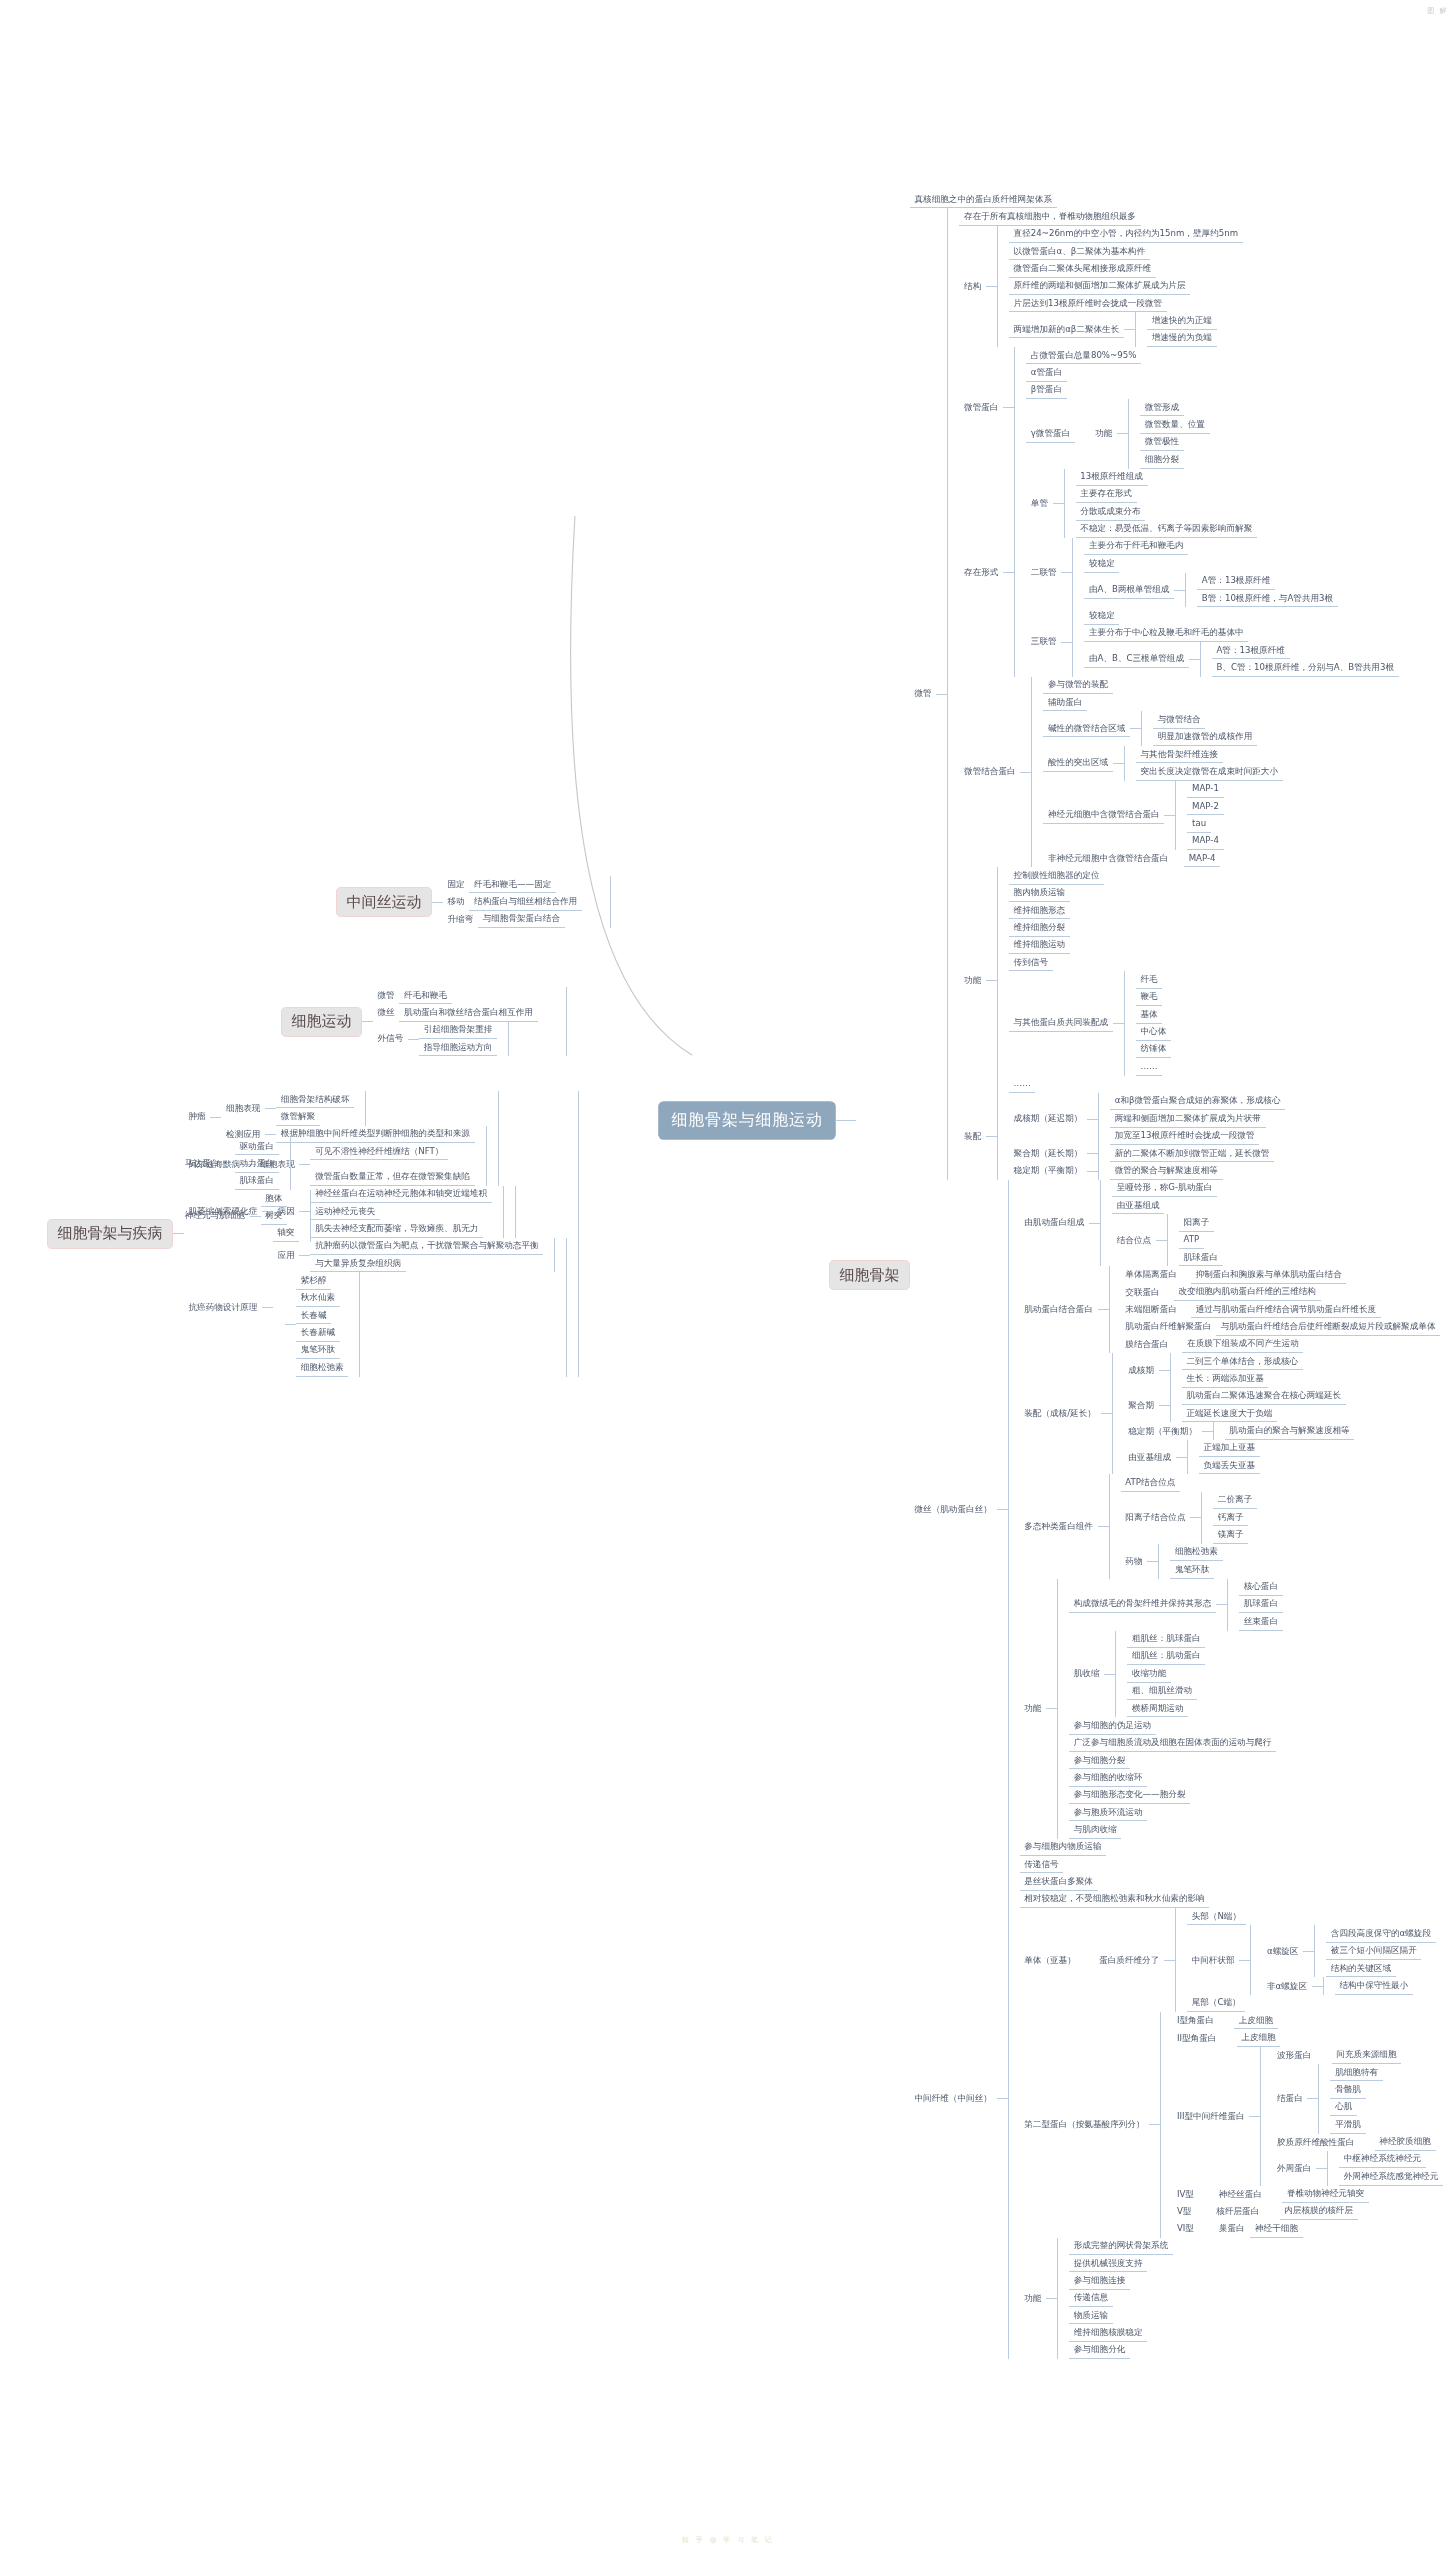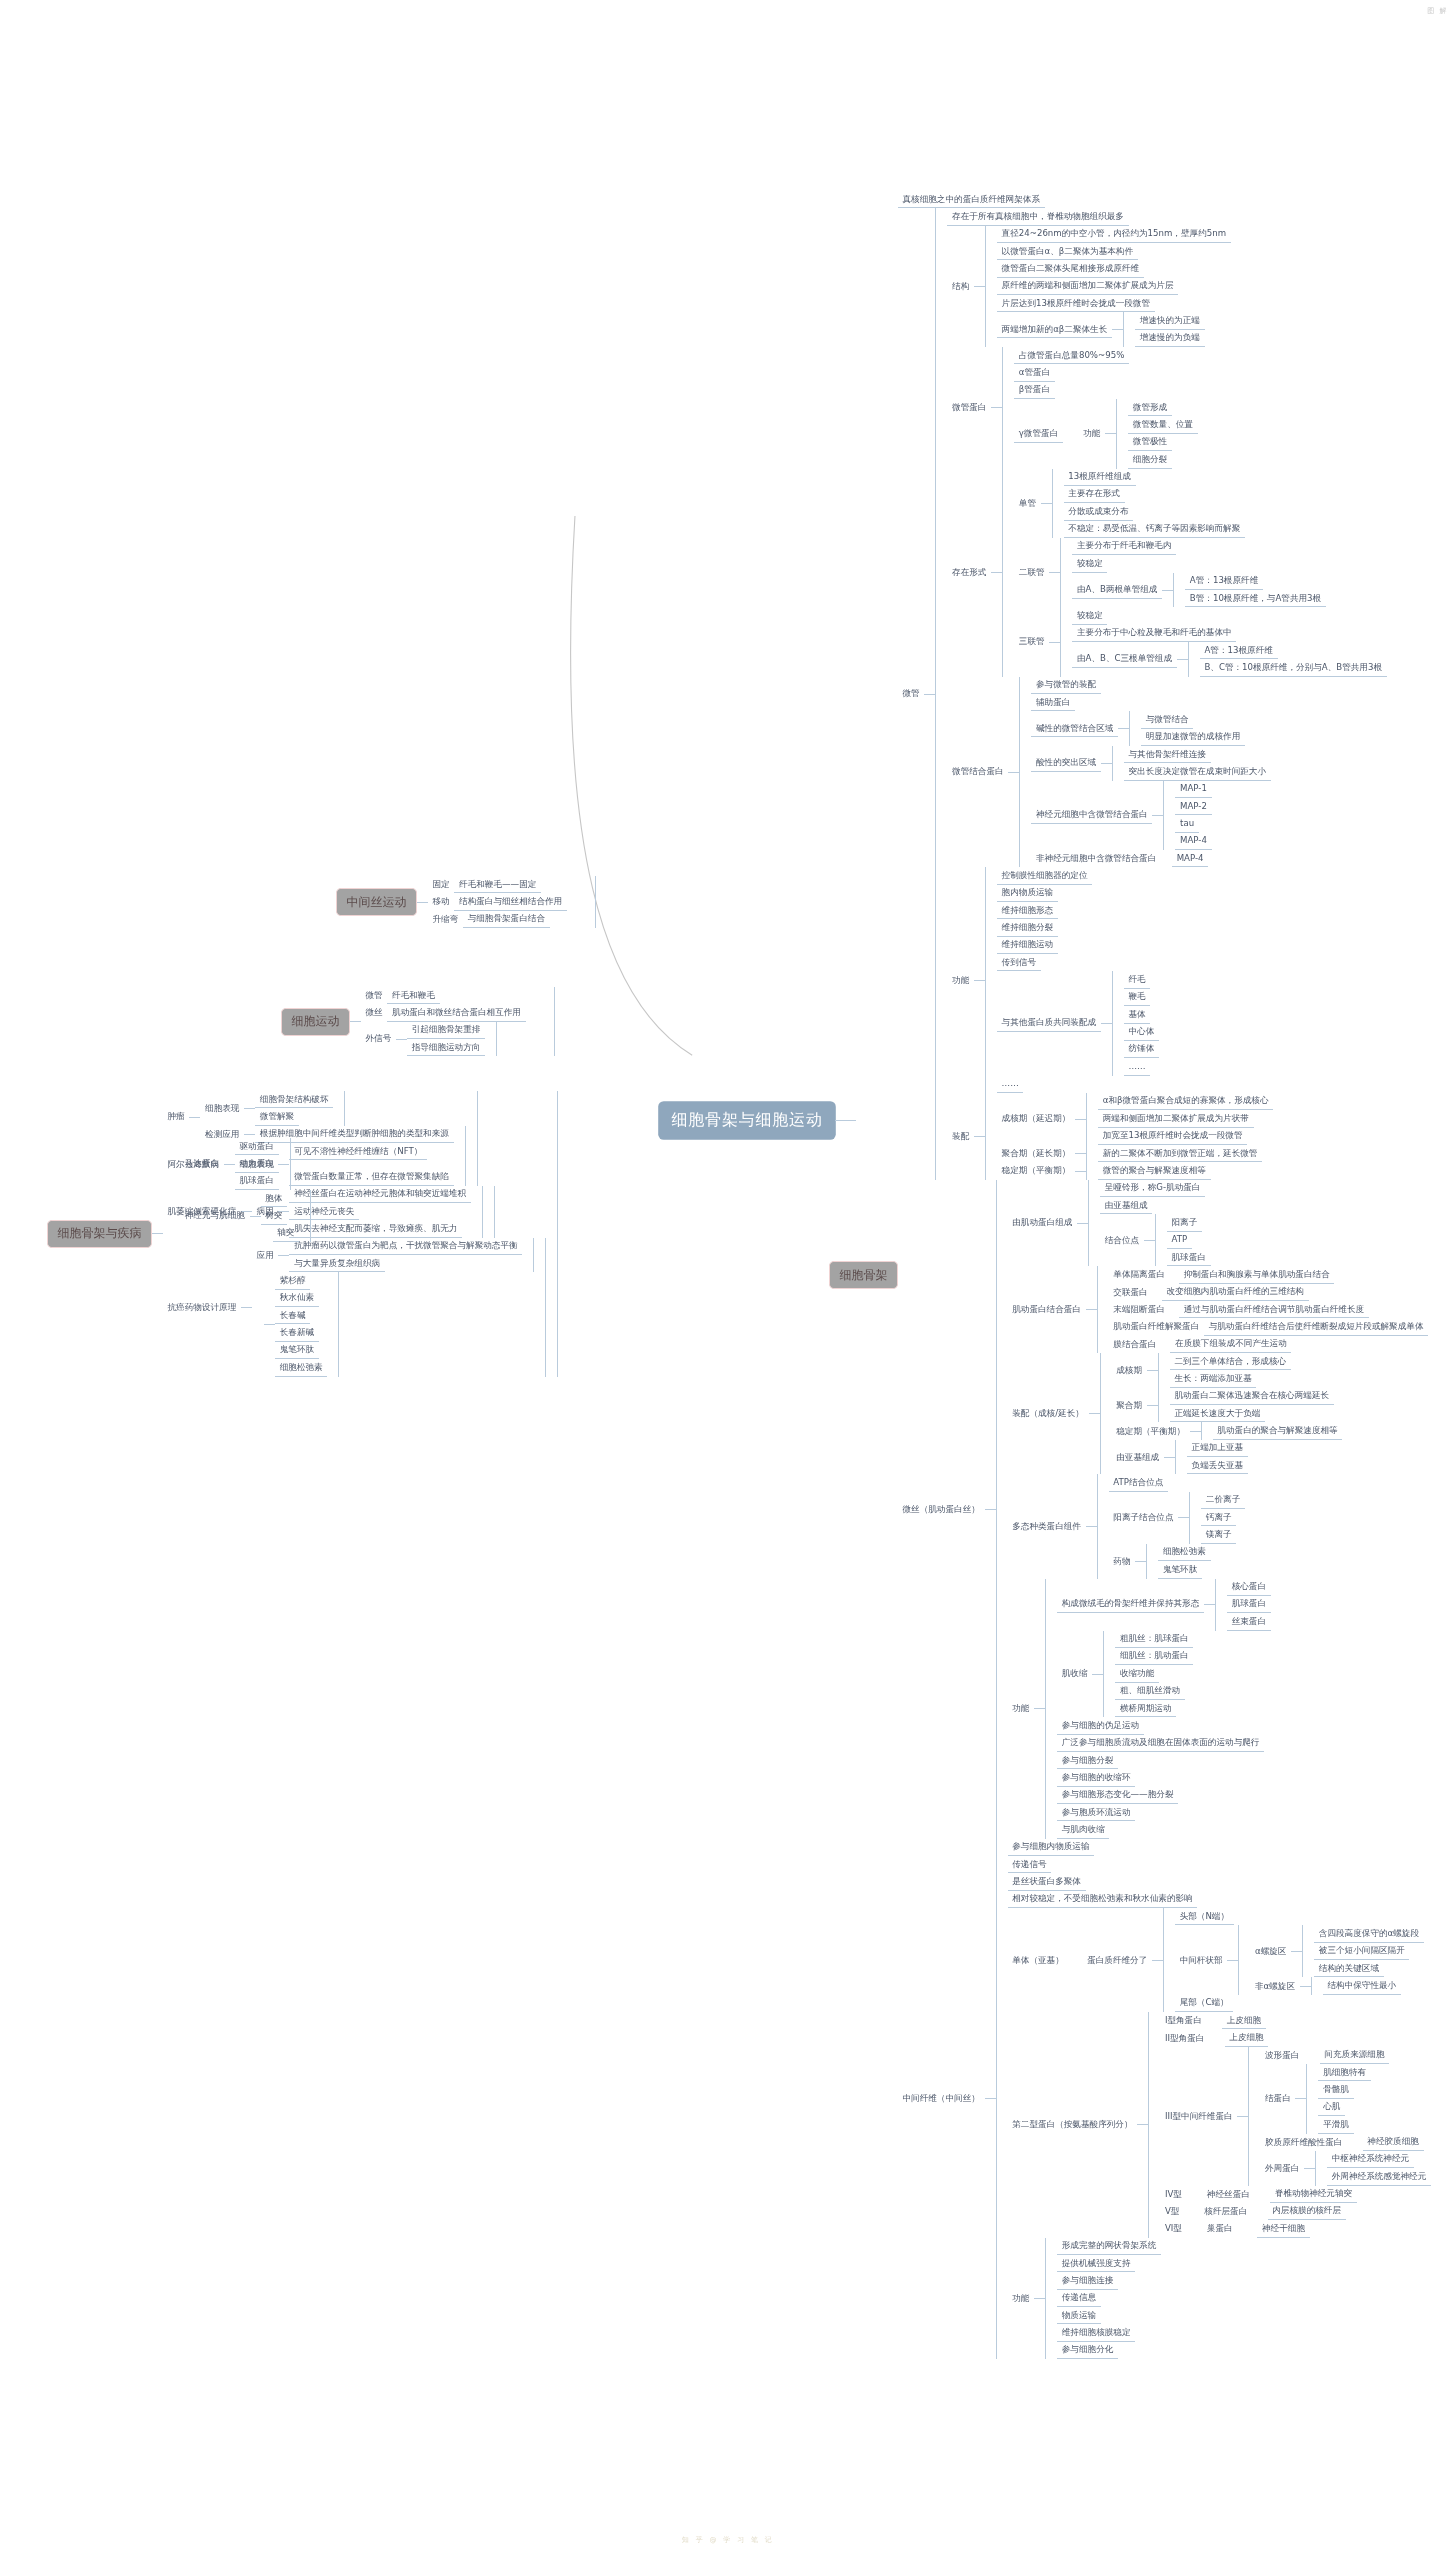--- a/index.html
+++ b/index.html
@@ -64,25 +64,25 @@
     background:#8fa7bd;
     color:#ffffff;
     border-radius:4.7px;
     padding:7.8px 12.5px;
     font-size:16px;
     letter-spacing:0.8px;
     white-space:nowrap;
     box-shadow:0 0 0 0.8px #8fa7bd;
   }
   .l1{
-    background:#a3a3a3;
+    background:#e5e5e5;
     border:0.8px solid #f0d3d3;
     border-radius:4.7px;
     padding:4.7px 9.4px;
-    font-size:12px;
+    font-size:15px;
     color:#5a4a4a;
     white-space:nowrap;
   }
   .l1.noline{border-bottom:0.8px solid #f0d3d3;}
   .w-narrow{max-width:180px;}
   .w-mid{max-width:235px;}
   .w-wide{max-width:281px;}
 
   
   .mirror{ direction:rtl; }
@@ -772,21 +772,21 @@
             <span class="lbl" style="margin-left:15.6px;">脊椎动物神经元轴突</span>
           </li>
           <li class="node">
             <span class="lbl noline">V型</span>
             <span class="lbl noline" style="margin-left:15.6px;">核纤层蛋白</span>
             <span class="lbl" style="margin-left:15.6px;">内层核膜的核纤层</span>
           </li>
           <li class="node">
             <span class="lbl noline">VI型</span>
             <span class="lbl noline" style="margin-left:15.6px;">巢蛋白</span>
-            <span class="lbl" style="margin-left:20px;">神经干细胞</span>
+            <span class="lbl" style="margin-left:1px;">神经干细胞</span>
           </li>
         </ul>
       </li>
 
       <li class="node">
         <span class="lbl noline">功能</span>
         <span class="conn"></span>
         <ul class="mm">
           <li class="node">
                 <span class="lbl">形成完整的网状骨架系统</span>

